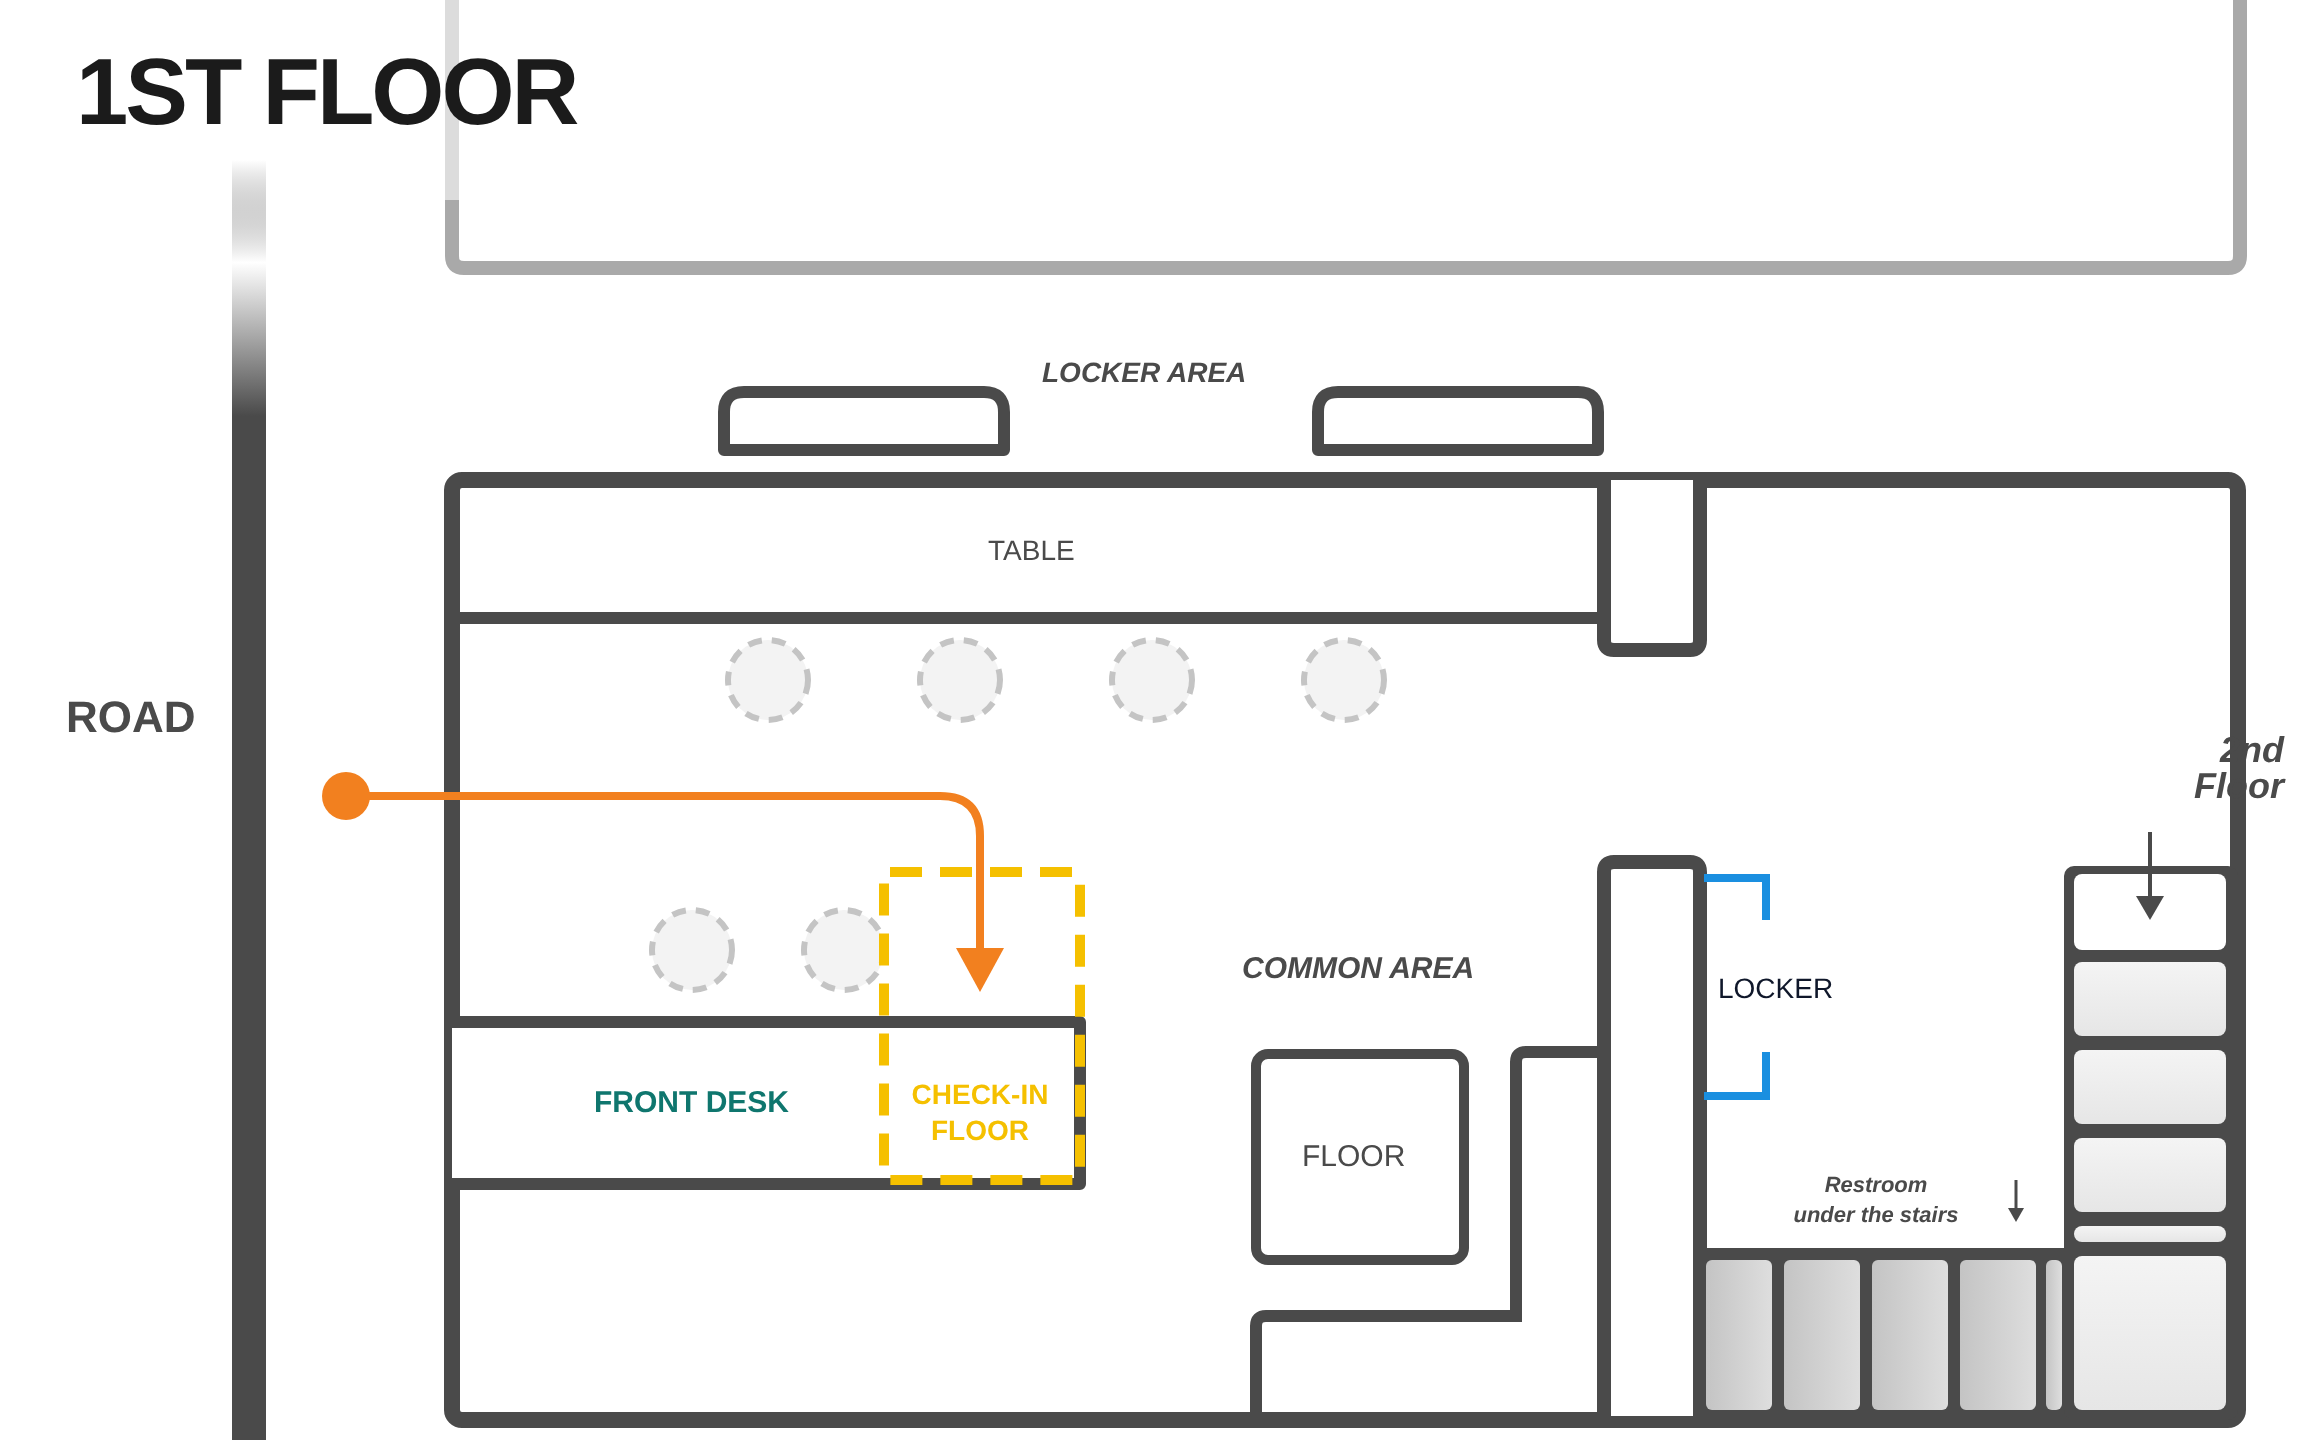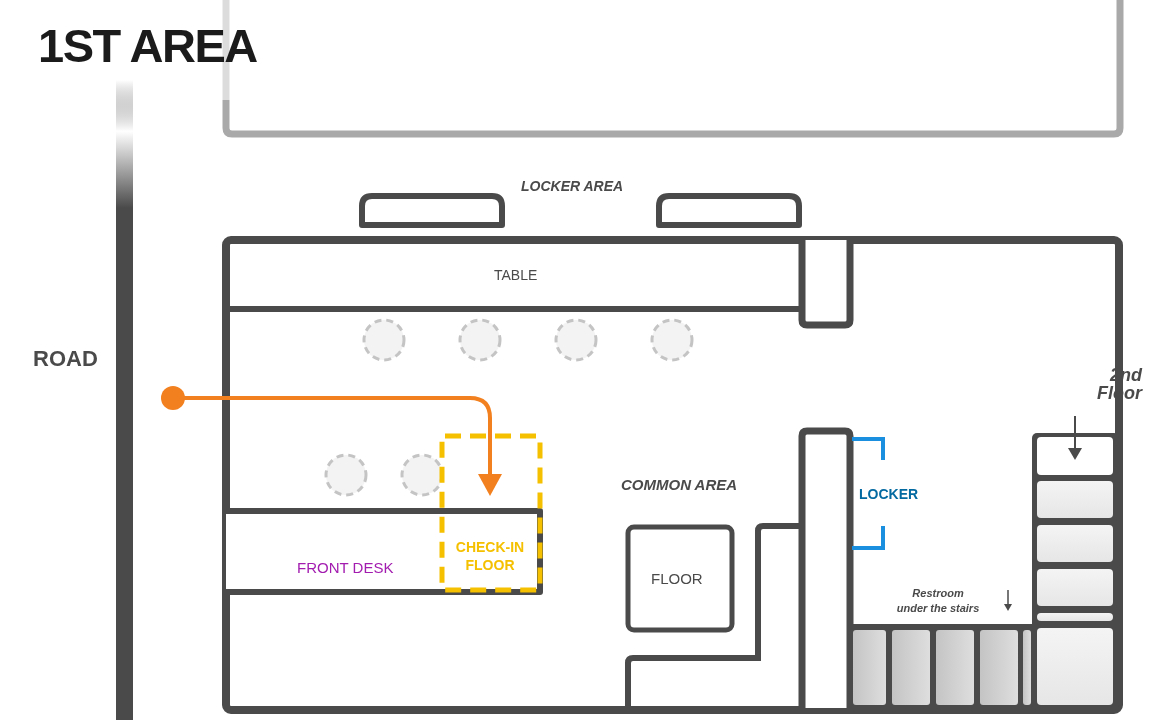--- a/index.html
+++ b/index.html
@@ -4,24 +4,24 @@
 <style>
   html, body { margin:0; padding:0; background:#ffffff; }
   body { width:1152px; height:720px; position:relative; overflow:hidden; font-family:"Liberation Sans", sans-serif; }
   svg { position:absolute; left:0; top:0; }
   .lbl { position:absolute; white-space:nowrap; color:#4a4a4a; }
   .title { left:38px; top:18px; font-size:47px; font-weight:bold; color:#1b1b1b; letter-spacing:-1.5px; font-family:"Liberation Sans", sans-serif; }
   .road { left:33px; top:346px; font-size:22px; font-weight:bold; color:#4a4a4a; }
   .smoking { left:521px; top:178px; font-size:14px; font-weight:bold; font-style:italic; color:#4a4a4a; }
   .table { left:494px; top:267px; font-size:14px; color:#4a4a4a; }
   .common { left:621px; top:476px; font-size:15px; font-weight:bold; font-style:italic; color:#4a4a4a; }
-  .frontdesk { left:297px; top:543px; font-size:15px; font-weight:normal; color:#a21caf;margin-top:16px; }
+  .frontdesk { left:297px; top:543px; font-size:15px; font-weight:bold; color:#0f766e; }
   .checkin { left:446px; top:538px; width:88px; text-align:center; font-size:14px; font-weight:bold; color:#f5c000; line-height:18px; }
   .couch { left:651px; top:570px; font-size:15px; color:#4a4a4a; }
-  .locker { left:859px; top:486px; font-size:14px; font-weight:bold; color:#0369a1; }
+  .locker { left:859px; top:486px; font-size:14px; font-weight:normal; color:#0f172a; }
   .restroom { left:887px; top:586px; width:102px; text-align:center; font-size:11px; font-weight:bold; font-style:italic; color:#4a4a4a; line-height:15px; }
   .second { left:1088px; top:366px; width:54px; text-align:right; font-size:18px; font-weight:bold; font-style:italic; color:#4a4a4a; line-height:18px; }
 </style>
 </head>
 <body>
 
 <svg width="1152" height="720" viewBox="0 0 1152 720">
   <defs>
     <linearGradient id="roadFade" x1="0" y1="0" x2="0" y2="1">
       <stop offset="0" stop-color="#4a4a4a" stop-opacity="0"></stop>
@@ -110,21 +110,21 @@
     <rect x="1037" y="613" width="76" height="8" rx="4" fill="url(#step)"></rect>
     <rect x="1037" y="628" width="76" height="77" rx="4" fill="url(#step)"></rect>
   </g>
 
   <g>
     <line x1="1075" y1="416" x2="1075" y2="452" stroke="#4a4a4a" stroke-width="2"></line>
     <polygon points="1068,448 1082,448 1075,460" fill="#4a4a4a"></polygon>
   </g>
 </svg>
 
-<div class="lbl title">1ST AREA</div>
+<div class="lbl title">1ST FLOOR</div>
 <div class="lbl road">ROAD</div>
 <div class="lbl smoking">LOCKER AREA</div>
 <div class="lbl table">TABLE</div>
 <div class="lbl common">COMMON AREA</div>
 <div class="lbl frontdesk">FRONT DESK</div>
 <div class="lbl checkin">
   <div>CHECK-IN</div>
   <div>FLOOR</div>
 </div>
 <div class="lbl couch">FLOOR</div>

